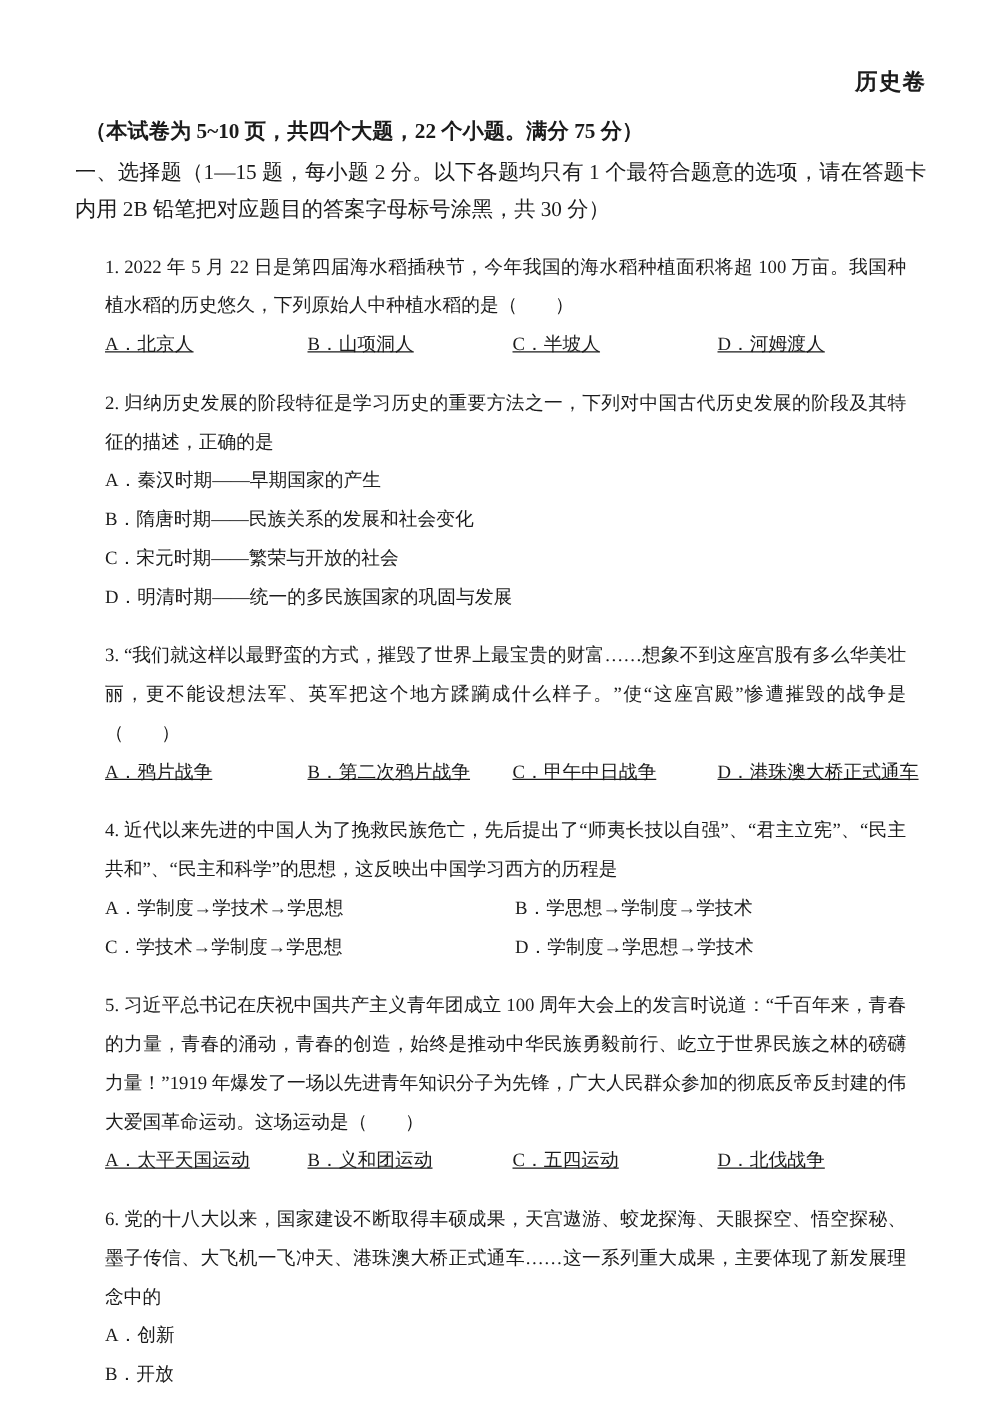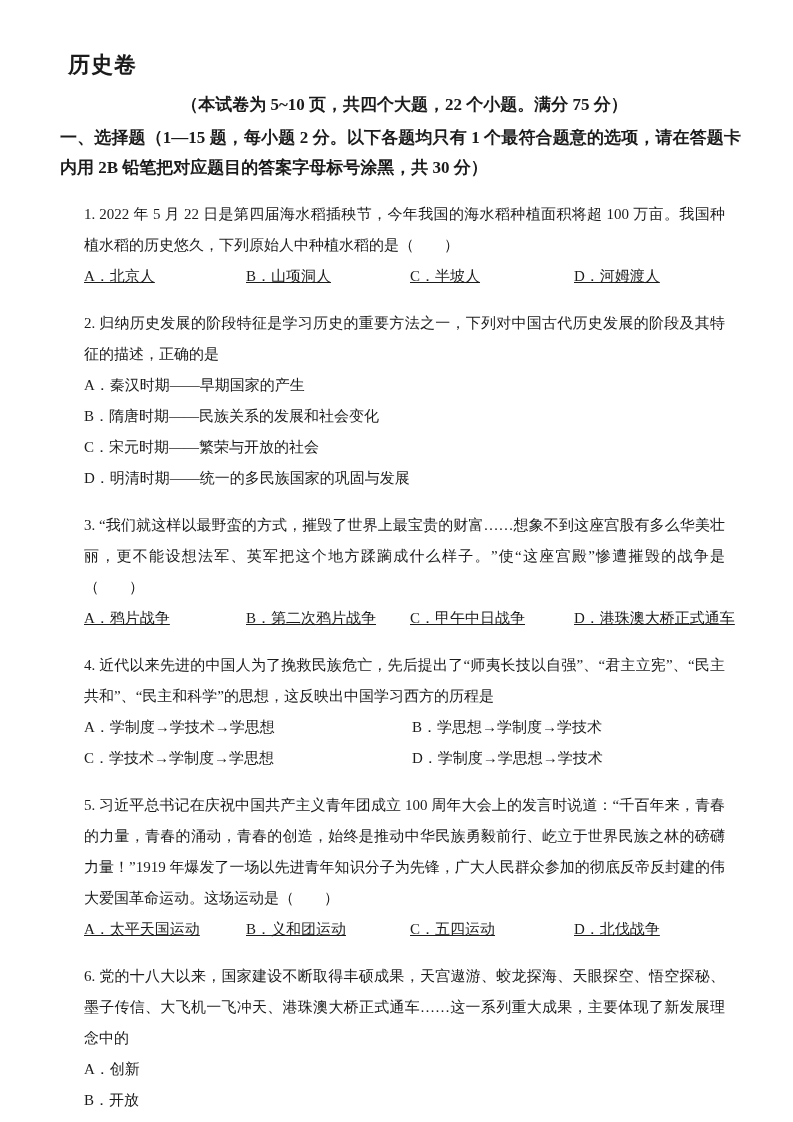--- a/index.html
+++ b/index.html
@@ -13,37 +13,36 @@
     overflow: hidden;
     color: #1b1b1b;
     font-family: "Liberation Serif", "DejaVu Serif", serif;
   }
   .page {
     padding: 50px 52px 0 68px;
     box-sizing: border-box;
     width: 793px;
   }
   .page-title {
-    font-size: 22px;
+    font-size: 18px;
     font-weight: bold;
-    text-align: left;
+    text-align: right;
     line-height: 30px;
     margin: 0 0 10px 0;
     letter-spacing: 1px;
   }
   .exam-info {
     font-size: 17px;
     font-weight: bold;
-    text-align: center;
     line-height: 30px;
     margin: 0 0 3px 0;
   }
   .section-head {
     font-size: 17px;
-    font-weight: bold;
+    font-weight: normal;
     text-align: justify;
     line-height: 30px;
     margin: 0 0 15px -8px;
   }
   .question { margin: 16px; }
   .question p { margin: 0; }
   .stem {
     font-size: 15px;
     line-height: 31px;
     text-align: justify;

